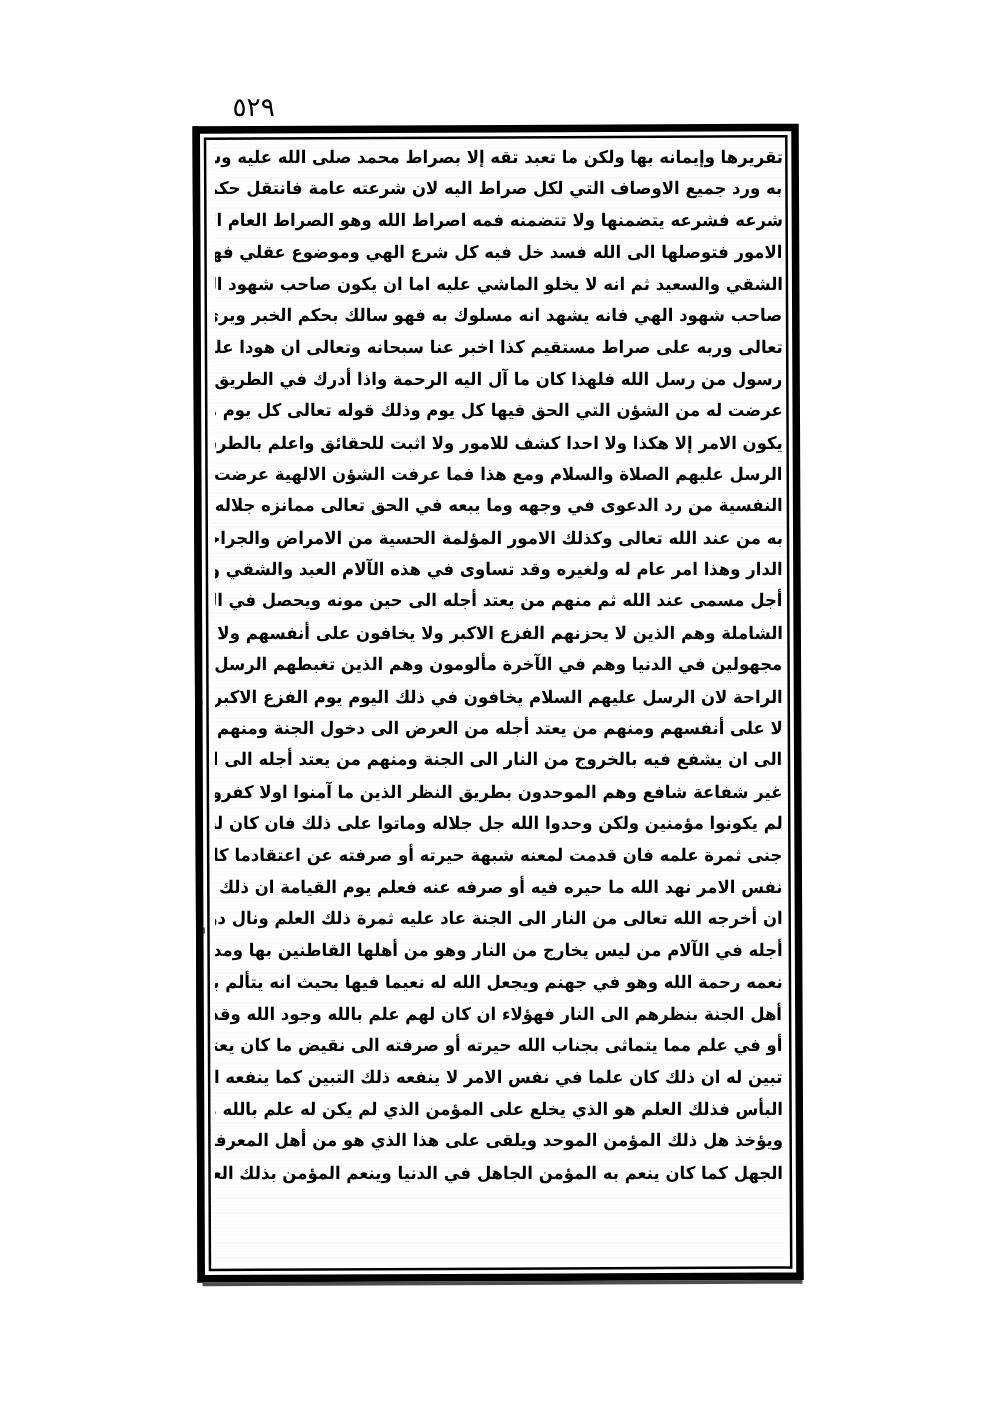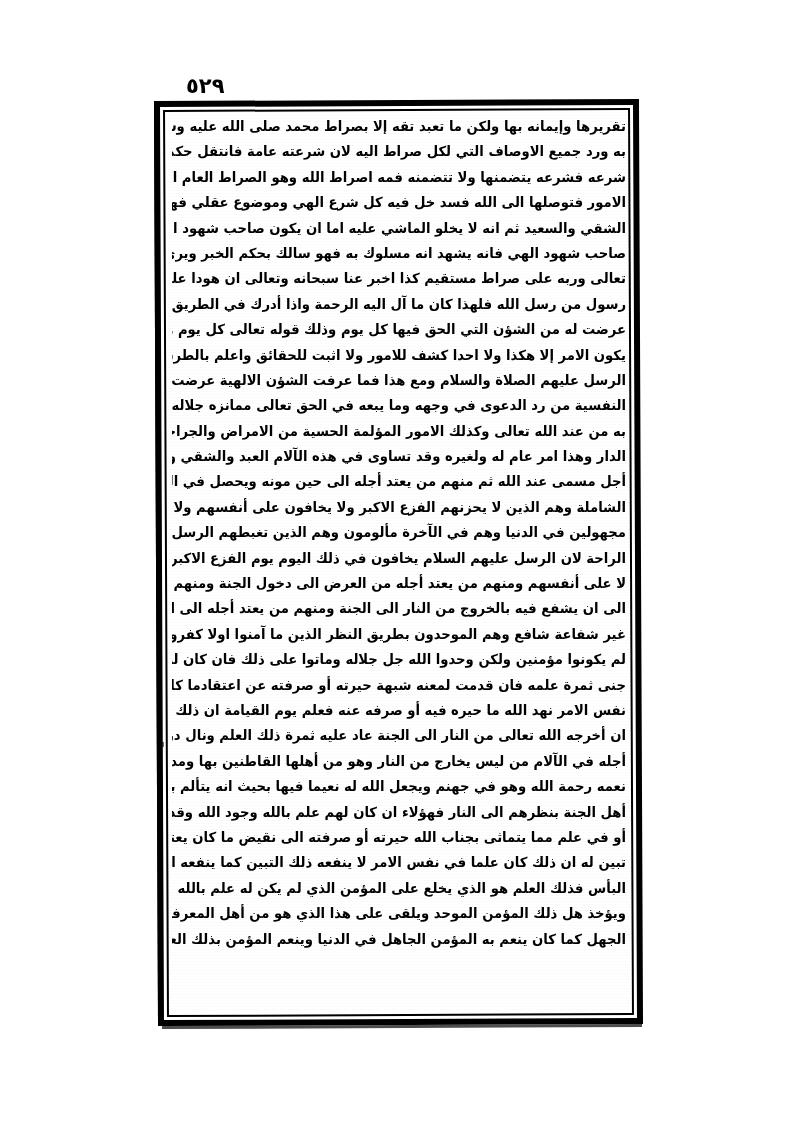--- a/index.html
+++ b/index.html
@@ -17,21 +17,21 @@
     font-family: "DejaVu Sans", sans-serif;
   }
 
   
   .folio {
     position: absolute;
     top: 76px;
     left: 186px;
     font-family: "DejaVu Sans", sans-serif;
     font-size: 21px;
-    font-weight: 700;
+    font-weight: 400;
     letter-spacing: 1px;
     color: #000000;
     line-height: 1;
     -webkit-font-smoothing: none;
   }
 
   
   .frame-wrap {
     position: absolute;
     left: 156px;

